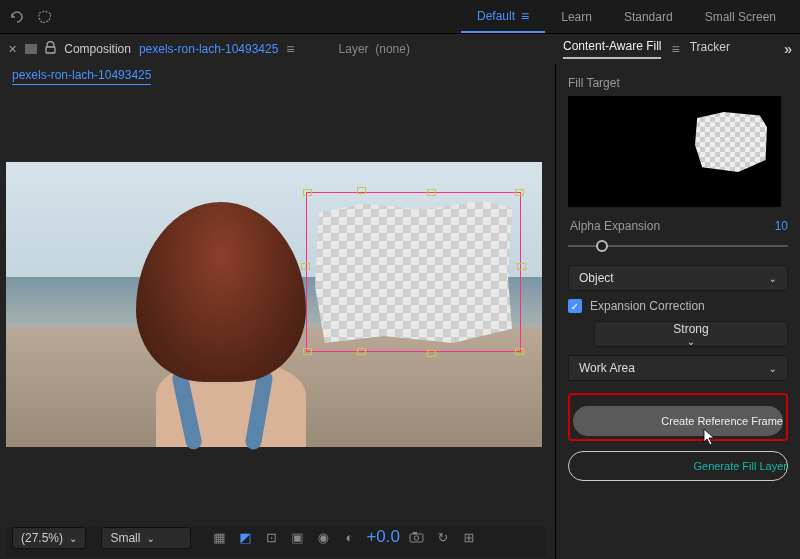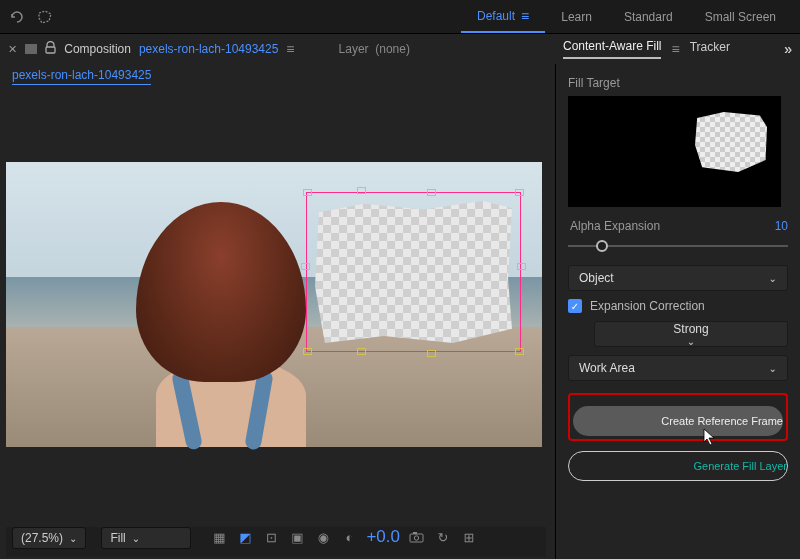--- a/index.html
+++ b/index.html
@@ -176,21 +176,21 @@
       <div class="handle" style="left:-6px; top:70px"></div>
     </div>
   </div>
 
   <div class="bottom-bar">
     <div class="dd-small">
       <span>(27.5%)</span>
       <span class="chev">⌄</span>
     </div>
     <div class="dd-small" style="width:90px">
-      <span>Fill</span>
+      <span>Small</span>
       <span class="chev">⌄</span>
     </div>
     <div class="btm-icons">
       <span class="btm-icon">▦</span>
       <span class="btm-icon active">◩</span>
       <span class="btm-icon">⊡</span>
       <span class="btm-icon">▣</span>
       <span class="btm-icon">◉</span>
       <span class="btm-icon">◐</span>
       <span class="exposure">+0.0</span>

